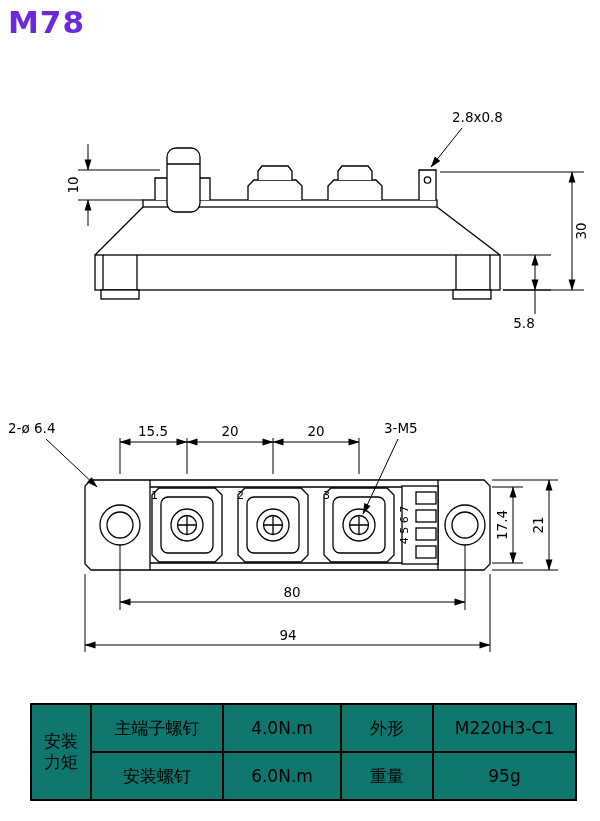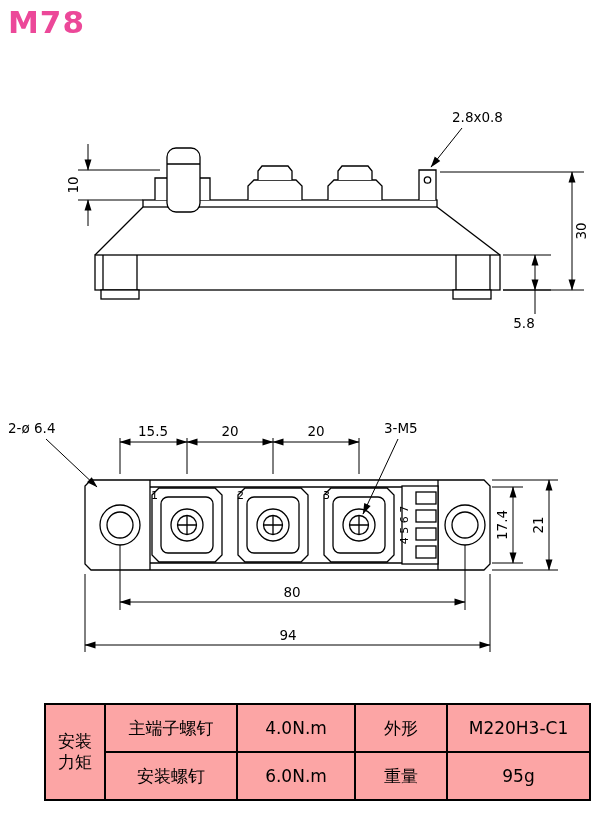--- a/index.html
+++ b/index.html
@@ -13,35 +13,35 @@
     font-size:31px; font-weight:bold; letter-spacing:1px; color:#2026c8;
   }
   svg { position:absolute; left:0; }
   svg text { font-family:"DejaVu Sans","Liberation Sans",sans-serif; fill:#000; }
   .part  { fill:#ffffff; stroke:#000; stroke-width:1.3; stroke-linejoin:miter; }
   .pline { fill:none; stroke:#000; stroke-width:1.3; }
   .dim   { fill:none; stroke:#000; stroke-width:1; }
   .dtext { font-size:13.5px; }
   .stext { font-size:11px; }
   .spec {
-    position:absolute; left:44px; top:703px;
-    border-collapse:collapse; table-layout:fixed; background:#fca5a5;
+    position:absolute; left:30px; top:703px;
+    border-collapse:collapse; table-layout:fixed; background:#0f766e;
   }
   .spec td {
     border:2px solid #000; text-align:center; vertical-align:middle;
     font-size:17px; color:#000; height:48px; padding:0 3px; overflow:hidden;
   }
   .spec .hdr { line-height:1.25; }
 </style>
 </head>
 <body>
 
 <div class="page">
 
-  <div class="title" style="color: #ec4899;">M78</div>
+  <div class="title" style="color: #6d28d9;">M78</div>
 
   <svg style="top:90px;" width="600" height="250" viewBox="0 0 600 250">
     <defs>
       <marker id="arr" markerWidth="12" markerHeight="9" refX="11" refY="4.5" orient="auto-start-reverse" markerUnits="userSpaceOnUse">
         <path d="M0.5,1 L11.5,4.5 L0.5,8 Z" fill="#000"></path>
       </marker>
     </defs>
 
     <g>
 

